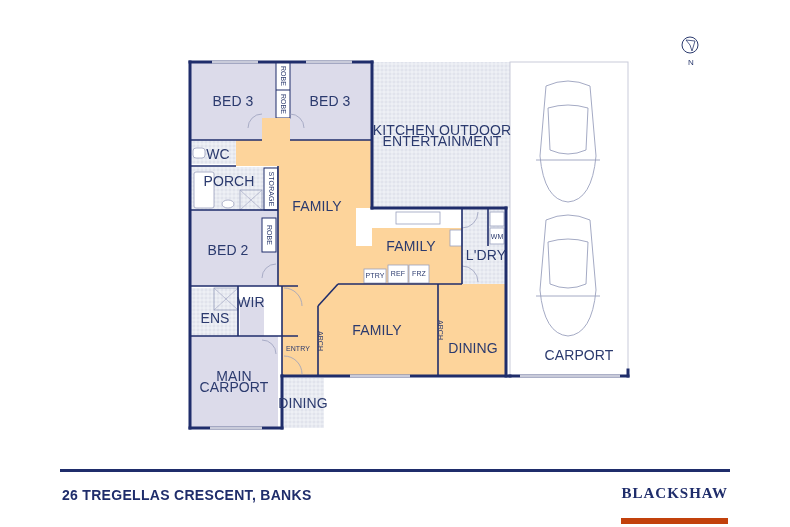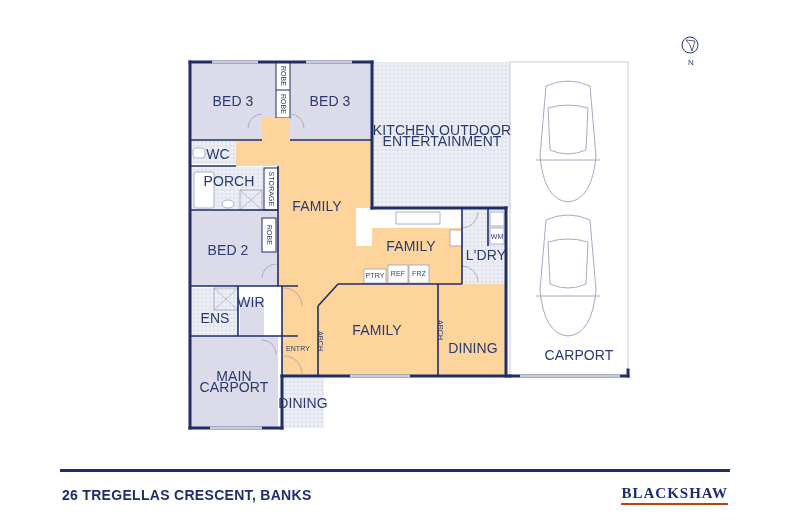--- a/index.html
+++ b/index.html
@@ -3,21 +3,21 @@
 <meta charset="utf-8">
 <style>
   html,body{margin:0;padding:0;background:#ffffff;}
   body{width:790px;height:527px;position:relative;overflow:hidden;font-family:"Liberation Sans",sans-serif;}
   .plan{position:absolute;left:0;top:0;width:790px;height:527px;}
   .lbl{position:absolute;color:#2b3a6e;font-family:"Liberation Sans",sans-serif;font-size:14px;text-align:center;line-height:12px;white-space:nowrap;transform:translate(-50%,-50%);letter-spacing:0.1px;}
   .lbl.small{font-size:7px;line-height:8px;}
   .lbl.vert{transform:translate(-50%,-50%) rotate(90deg);}
   .footer-line{position:absolute;left:60px;width:670px;top:469px;height:3px;background:#1f2d6b;}
   .address{position:absolute;left:62px;top:487px;font-family:"Liberation Sans",sans-serif;font-weight:bold;font-size:14px;color:#1f2d6b;letter-spacing:0.3px;text-align:right;}
-  .brand{position:absolute;right:62px;top:485px;font-family:"Liberation Serif",serif;font-weight:bold;font-size:15px;color:#1f2d6b;letter-spacing:1px;padding-bottom:1px;border-bottom:2px solid #c2410c;}
+  .brand{position:absolute;right:62px;top:485px;font-family:"Liberation Serif",serif;font-weight:bold;font-size:15px;color:#1f2d6b;letter-spacing:1px;padding-bottom:16px;border-bottom:6px solid #c2410c;}
   .compass-n{position:absolute;left:688px;top:58px;font-size:8px;color:#2b3a6e;}
 </style>
 </head>
 <body>
 
 <svg class="plan" width="790" height="527" viewBox="0 0 790 527" xmlns="http://www.w3.org/2000/svg">
   <defs>
     <pattern id="tile" width="4" height="4" patternUnits="userSpaceOnUse">
       <rect width="4" height="4" fill="#eef0f5"></rect>
       <circle cx="2" cy="2" r="1.1" fill="none" stroke="#cdd1de" stroke-width="0.5"></circle>

